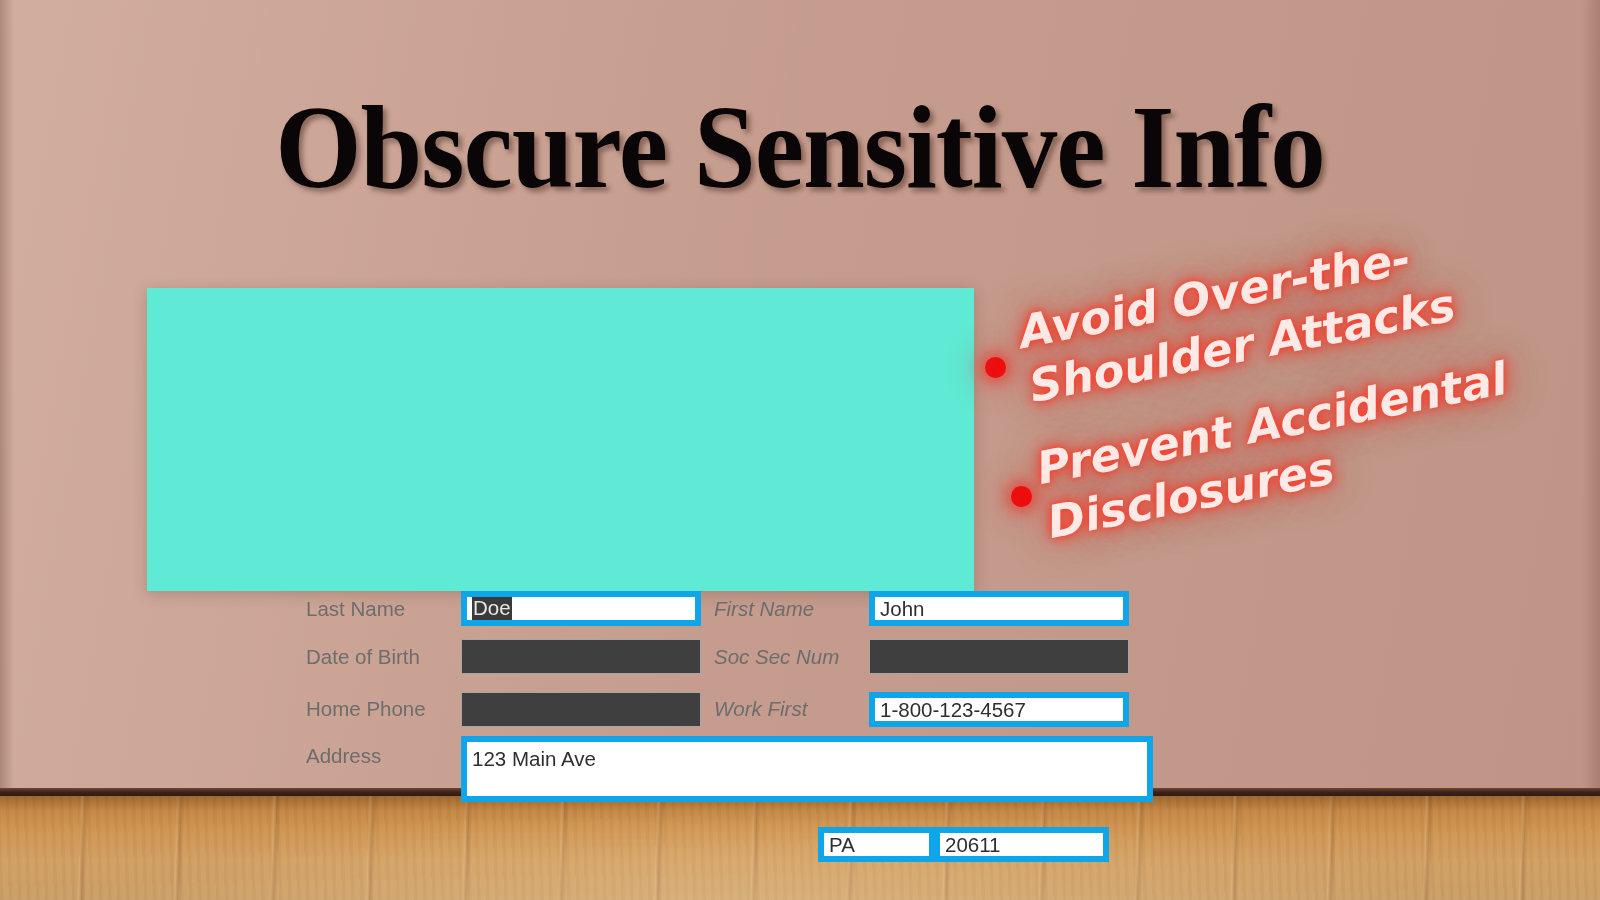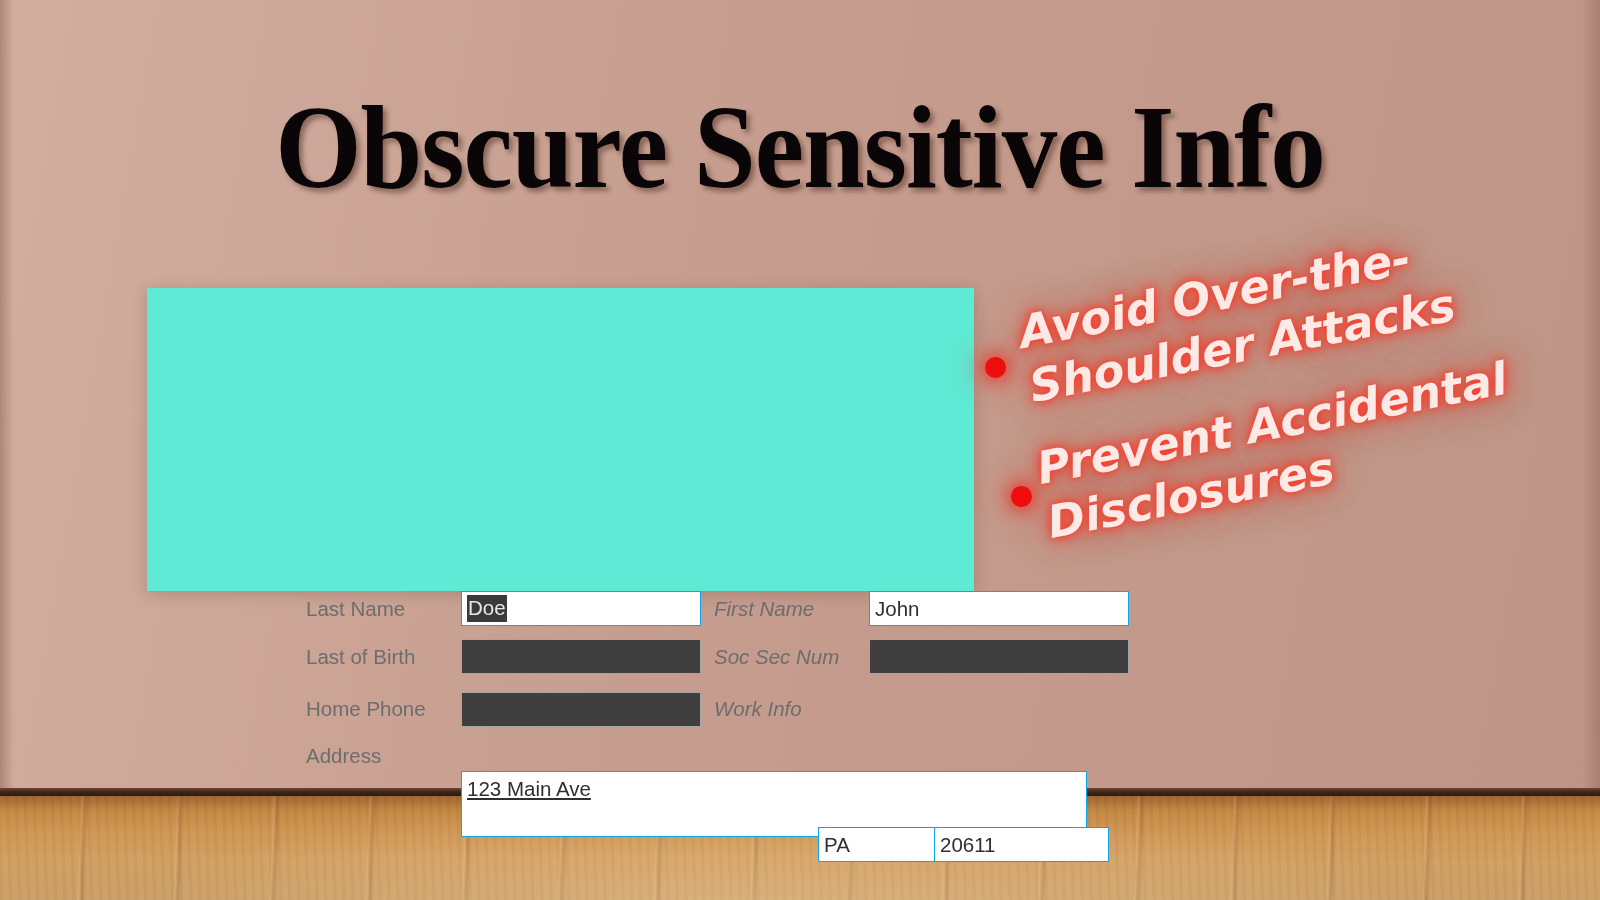--- a/index.html
+++ b/index.html
@@ -122,21 +122,21 @@
     box-shadow: 0 3px 14px rgba(70,35,25,0.22);
   }
   .f-label {
     color: #6d6d6d;
     font-size: 20.5px;
     font-family: "Liberation Sans", sans-serif;
     white-space: nowrap;
   }
   .f-input {
     box-sizing: border-box;
-    border: 1px solid #0ea5e9;
+    border: 6px solid #0ea5e9;
     background: #ffffff;
     height: 35px;
     display: flex;
     align-items: center;
     padding: 0 5px;
     font-size: 20.5px;
     color: #2f2f2f;
     font-family: "Liberation Sans", sans-serif;
     overflow: hidden;
   }
@@ -164,21 +164,21 @@
 
   .r1 { top: 303px; }
   .r2 { top: 351px; }
   .r3 { top: 404px; }
 
   .lbl-y1 { top: 309px; }
   .lbl-y2 { top: 357px; }
   .lbl-y3 { top: 409px; }
   .lbl-y4 { top: 456px; text-align: center; }
 
-  .addr-box { position: absolute; left: 314px; top: 483px; width: 626px; text-decoration: underline; }
+  .addr-box { position: absolute; left: 314px; top: 448px; width: 692px; }
   .city-box { position: absolute; left: 314px; top: 539px; width: 336px; }
   .state-box { position: absolute; left: 671px; top: 539px; width: 117px; }
   .zip-box { position: absolute; left: 787px; top: 539px; width: 175px; }
 
   
   .callout {
     position: absolute;
     left: 985px;
     top: 292px;
     width: 560px;
@@ -253,30 +253,31 @@
   <div class="form-card">
 
     <div class="f-label lbl-l lbl-y1">Last Name</div>
     <div class="f-input inp-l r1">
         <span class="sel">Doe</span>
       </div>
 
     <div class="f-label lbl-r lbl-y1">First Name</div>
     <div class="f-input inp-r r1">John</div>
 
-    <div class="f-label lbl-l lbl-y2">Last of Birth</div>
+    <div class="f-label lbl-l lbl-y2">Date of Birth</div>
     <div class="f-input redacted inp-l r2"></div>
 
     <div class="f-label lbl-r lbl-y2">Soc Sec Num</div>
     <div class="f-input redacted inp-r r2"></div>
 
     <div class="f-label lbl-l lbl-y3">Home Phone</div>
     <div class="f-input redacted inp-l r3"></div>
 
-    <div class="f-label lbl-r lbl-y3">Work Info</div>
+    <div class="f-label lbl-r lbl-y3">Work First</div>
+    <div class="f-input inp-r r3">1-800-123-4567</div>
 
     <div class="f-label lbl-l lbl-y4">Address</div>
     <div class="f-input tall addr-box">123 Main Ave</div>
 
     <div class="f-input state-box">PA</div>
     <div class="f-input zip-box">20611</div>
   </div>
 
   <div class="callout">
     <div class="bullet-dot dot-1"></div>

